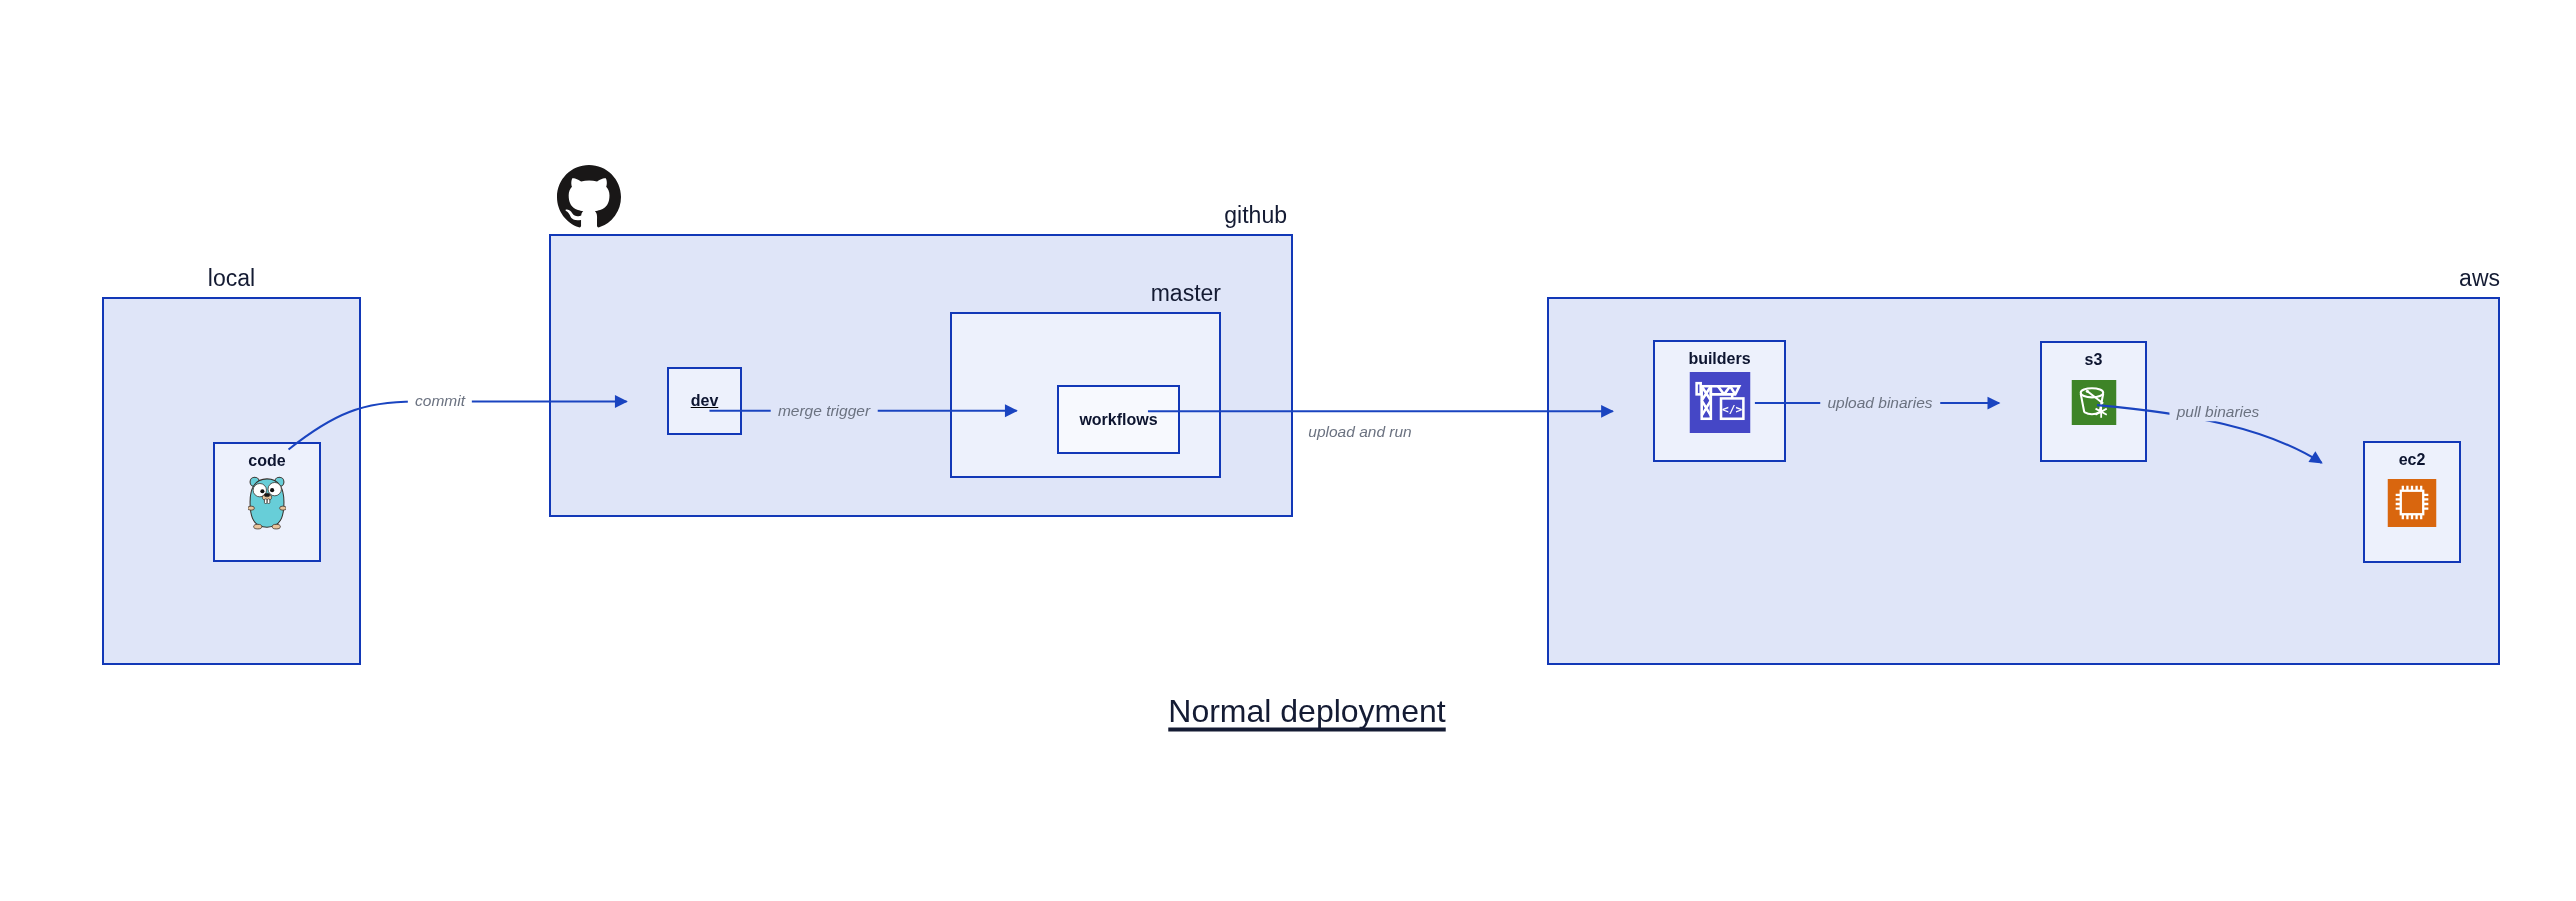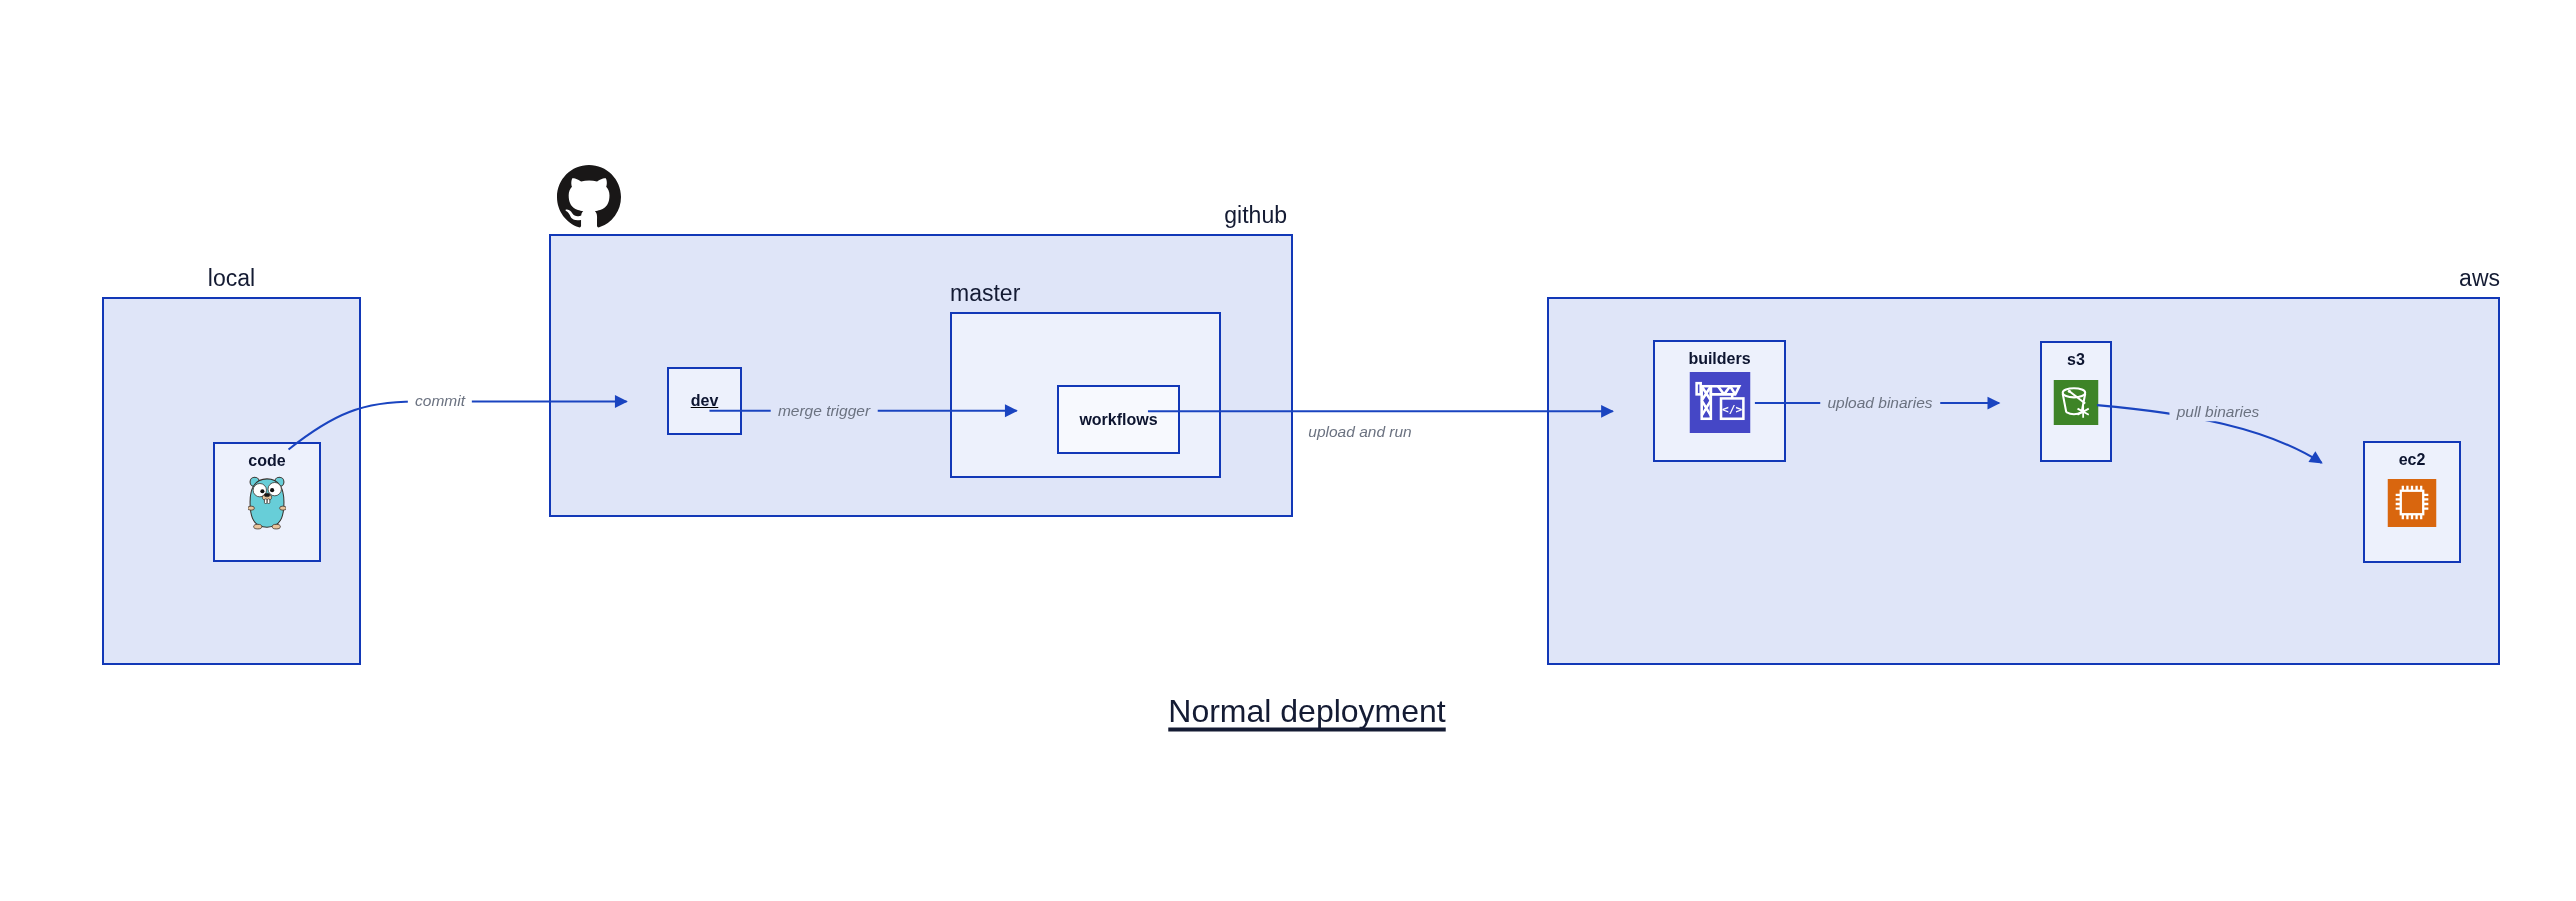--- a/index.html
+++ b/index.html
@@ -55,21 +55,21 @@
   #octocat{ position:absolute; z-index:4; }
   .aws-icon-text{ font-family:"DejaVu Sans Mono", monospace; font-weight:bold; }
 </style>
 </head>
 <body>
 
 <div id="stage">
 
   <div class="ctn-label" style="left:102px; top:267px; width:259px; text-align:center;">local</div>
   <div class="ctn-label" style="left:549px; top:204px; width:738px; text-align:right;">github</div>
-  <div class="ctn-label" style="left:950px; top:282px; width:271px; text-align:left;">master</div>
+  <div class="ctn-label" style="left:950px; top:282px; width:271px; text-align:right;">master</div>
   <div class="ctn-label" style="left:1547px; top:267px; width:953px; text-align:right;">aws</div>
 
   <div class="container-box" style="left:102px; top:297px; width:259px; height:368px;"></div>
   <div class="container-box" style="left:549px; top:234px; width:744px; height:283px;"></div>
   <div class="container-box level2" style="left:950px; top:312px; width:271px; height:166px;"></div>
   <div class="container-box" style="left:1547px; top:297px; width:953px; height:368px;"></div>
 
   <div id="octocat" style="left:557px; top:165px; width:64px; height:64px;">
     <svg width="64" height="64" viewBox="0 0 16 16" aria-hidden="true">
       <path fill="#191717" d="M8 0C3.58 0 0 3.58 0 8c0 3.54 2.29 6.53 5.47 7.59.4.07.55-.17.55-.38 0-.19-.01-.82-.01-1.49-2.01.37-2.53-.49-2.69-.94-.09-.23-.48-.94-.82-1.13-.28-.15-.68-.52-.01-.53.63-.01 1.08.58 1.23.82.72 1.21 1.87.87 2.33.66.07-.52.28-.87.51-1.07-1.78-.2-3.64-.89-3.64-3.95 0-.87.31-1.59.82-2.15-.08-.2-.36-1.02.08-2.12 0 0 .67-.21 2.2.82.64-.18 1.32-.27 2-.27s1.36.09 2 .27c1.53-1.04 2.2-.82 2.2-.82.44 1.1.16 1.92.08 2.12.51.56.82 1.27.82 2.15 0 3.07-1.87 3.75-3.65 3.95.29.25.54.73.54 1.48 0 1.07-.01 1.93-.01 2.2 0 .21.15.46.55.38A8.01 8.01 0 0 0 16 8c0-4.42-3.58-8-8-8z"></path>
@@ -123,21 +123,21 @@
           <path d="M42 28 L98 28 L90 44 L42 44 Z"></path>
           <path d="M56 28 L68 44 M68 44 L80 28 M80 28 L90 44"></path>
           <path d="M84 44 L84 52"></path>
           <rect x="62" y="52" width="44" height="40"></rect>
         </g>
         <text class="aws-icon-text" x="84" y="80" font-size="22" fill="#ffffff" text-anchor="middle">&lt;/&gt;</text>
       </svg>
     </div>
   </div>
 
-  <div class="node" style="left:2006px; top:341px; width:72px; height:121px;">
+  <div class="node" style="left:2006px; top:341px; width:107px; height:121px;">
     <div class="node-label top">s3</div>
     <div class="icon-wrap" style="top:37px;">
       <svg width="45" height="45" viewBox="0 0 88 88">
         <rect x="0" y="0" width="88" height="88" fill="#3e8427"></rect>
         <g stroke="#ffffff" stroke-width="4" fill="none">
           <ellipse cx="40" cy="25" rx="22" ry="9"></ellipse>
           <path d="M18 27 L25 63 M62 27 L55 63 M25 63 Q40 71 55 63"></path>
           <path d="M31 22 L62 46"></path>
           <circle cx="31" cy="22" r="3" fill="#ffffff" stroke="none"></circle>
         </g>

